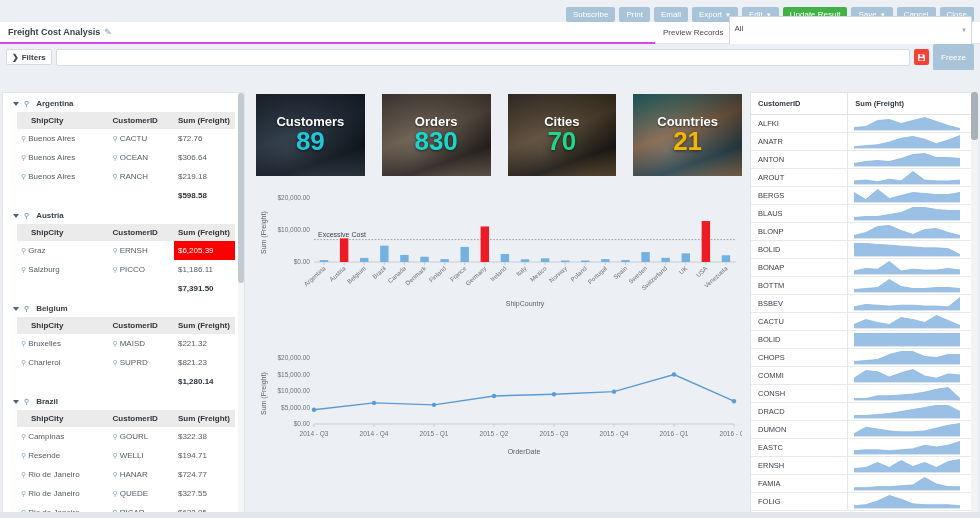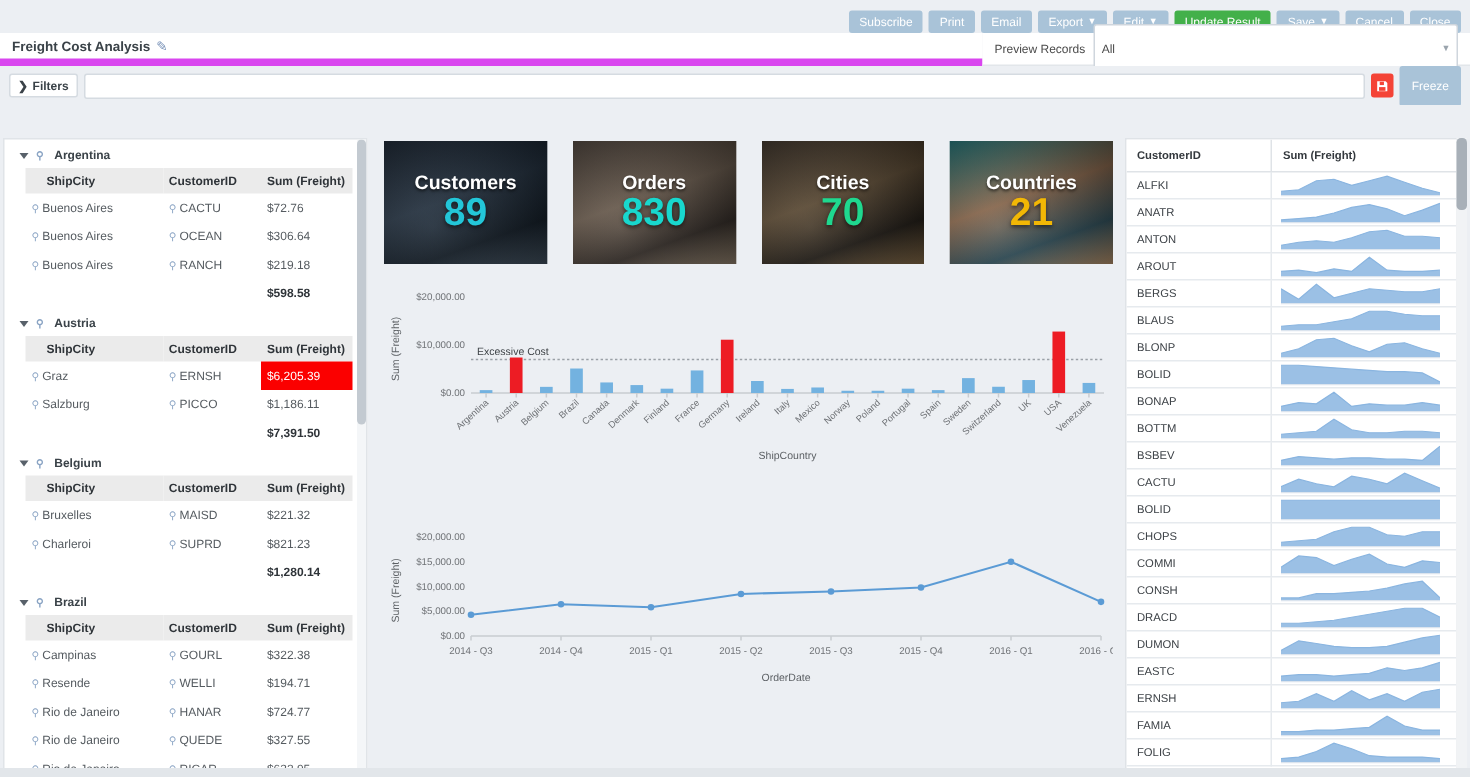--- a/index.html
+++ b/index.html
@@ -29,36 +29,36 @@
     font-size: 8px; font-family: "Liberation Sans", sans-serif;
     white-space: nowrap; cursor: pointer;
     display: inline-flex; align-items: center; gap: 3px;
   }
   .tbtn.green { background: #43b04a; }
   .caret { font-size: 6px; line-height: 1; }
 
   
   .titlebar {
     position: absolute; top: 22px; left: 0; width: 655px; height: 22px;
-    background: #ffffff; border-bottom: 5px solid #d946ef;
+    background: #ffffff; border-bottom: 2px solid #d946ef;
     display: flex; align-items: center; padding-left: 8px; gap: 4px;
   }
   .title-text { font-size: 9px; font-weight: bold; color: #3a4248; }
   .pencil { font-size: 9px; color: #7a93b8; }
 
   .preview-wrap {
     position: absolute; top: 22px; left: 655px; width: 325px; height: 22px;
     background: #ffffff; border-bottom: 1px solid #e2e6ea;
     display: flex; align-items: center; gap: 6px; padding: 0 8px;
   }
   .preview-label { font-size: 8px; color: #4a4a4a; white-space: nowrap; }
   .preview-select {
     flex: 1; height: 29px;
     background: #fff; border: 1px solid #cfd6dd; border-radius: 2px;
-    display: flex; align-items: center; justify-content: space-between;
+    display: flex; align-items: flex-end; justify-content: space-between;
     padding: 16px 4px; font-size: 8px; color: #4a4a4a; cursor: pointer;
   }
   .sel-caret { font-size: 6px; color: #9aa4ad; }
 
   
   .filterbar {
     position: absolute; top: 44px; left: 0; width: 980px; height: 26px;
     background: #eceff3;
     display: flex; align-items: center; padding: 0 6px; gap: 4px;
   }

